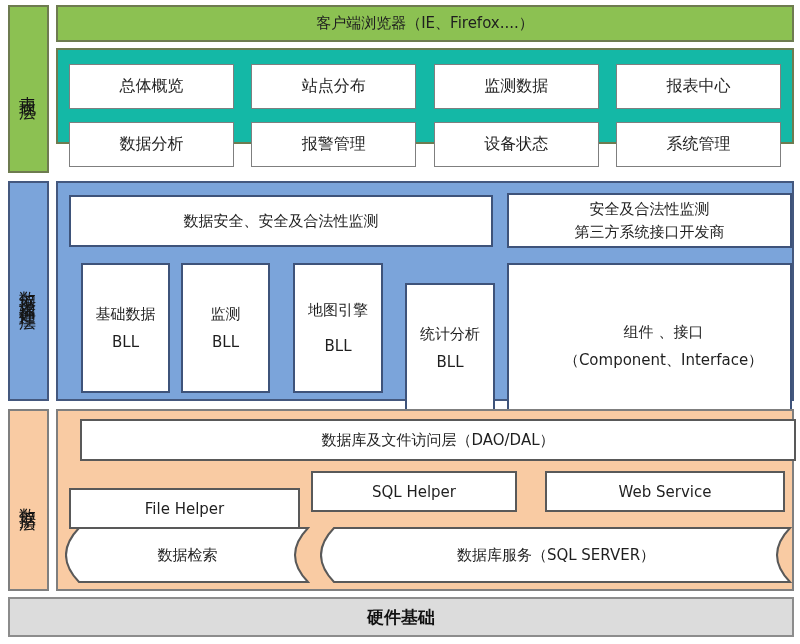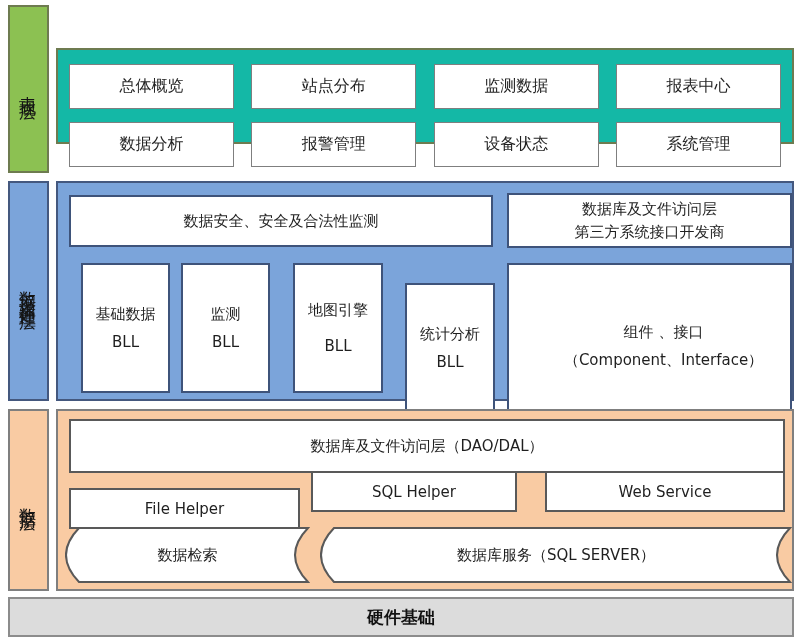--- a/index.html
+++ b/index.html
@@ -79,21 +79,21 @@
   .orange-panel {
     top: 409px; height: 182px;
     background: #f9cba3; border: 2px solid #7f7f7f;
   }
   .orange-panel .obox {
     position: absolute;
     background: #ffffff; border: 2px solid #595959;
     display: flex; align-items: center; justify-content: center;
     font-size: 15px;
   }
-  .dao-box  { left: 11px;  top: 8px;  width: 716px; height: 54px; text-align: center; }
+  .dao-box  { left: 22px;  top: 8px;  width: 716px; height: 42px; text-align: center; }
   .helper-1 { left: 11px;  top: 77px; width: 231px; height: 41px; }
   .helper-2 { left: 253px; top: 60px; width: 206px; height: 41px; }
   .helper-3 { left: 487px; top: 60px; width: 240px; height: 41px; }
 
   .cyl {
     position: absolute; top: 116px; height: 56px;
   }
   .cyl-1 { left: 7px;   width: 245px; }
   .cyl-2 { left: 262px; width: 472px; }
   .cyl svg { position: absolute; left: 0; top: 0; display: block; }
@@ -119,38 +119,41 @@
   <aside class="side green" style="top:5px; height:168px;">
     <span class="vtext">表现层</span>
   </aside>
   <aside class="side blue" style="top:181px; height:220px;">
     <span class="vtext">数据逻辑处理层</span>
   </aside>
   <aside class="side orange" style="top:409px; height:182px;">
     <span class="vtext">数据层</span>
   </aside>
 
+  <div class="main-x browser-bar">
+    <span>客户端浏览器（IE、Firefox....）</span>
+  </div>
 
   <div class="main-x green-panel">
     <div class="module-box">总体概览</div>
     <div class="module-box">站点分布</div>
     <div class="module-box">监测数据</div>
     <div class="module-box">报表中心</div>
     <div class="module-box">数据分析</div>
     <div class="module-box">报警管理</div>
     <div class="module-box">设备状态</div>
     <div class="module-box">系统管理</div>
   </div>
 
   <div class="main-x blue-panel">
     <div class="wbox sec-box">
       <span>数据安全、安全及合法性监测</span>
     </div>
     <div class="wbox tp-box">
-      <span>数据库及文件访问层</span>
+      <span>安全及合法性监测</span>
       <span>第三方系统接口开发商</span>
     </div>
 
     <div class="wbox bll-box" style="left:11px; width:89px;margin-left:12px;">
       <span>基础数据</span>
       <span>BLL</span>
     </div>
     <div class="wbox bll-box" style="left:123px; width:89px;">
       <span>监测</span>
       <span>BLL</span>

